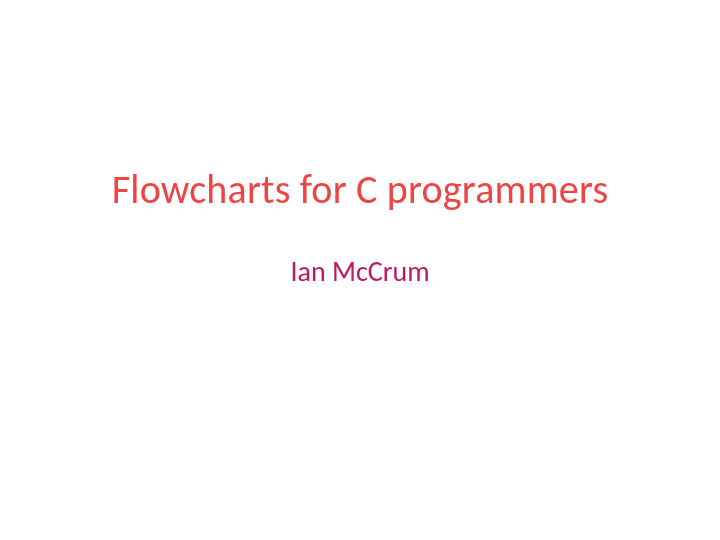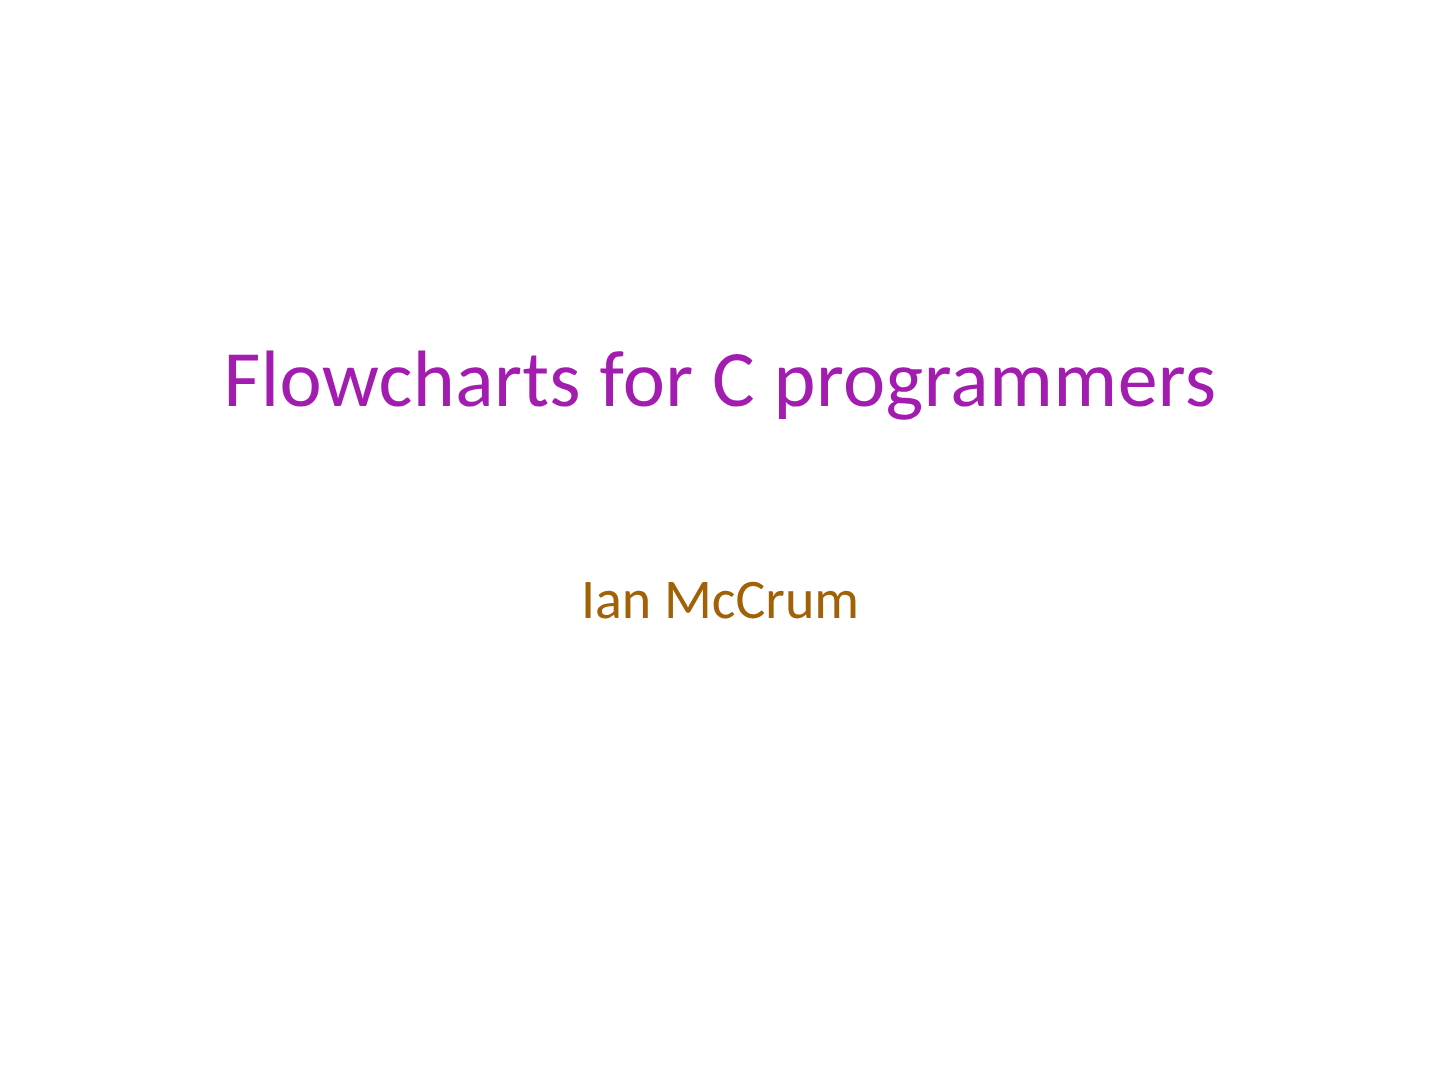--- a/index.html
+++ b/index.html
@@ -14,29 +14,29 @@
       font-family: Calibri, 'Segoe UI', Arial, sans-serif;
       display: flex;
       flex-direction: column;
       align-items: center;
       justify-content: flex-start;
       padding-top: 165px;
     }
     .title {
       font-size: 40px;
       font-weight: 400;
-      color: #a21caf;
+      color: #ef4444;
       text-align: center;
       letter-spacing: 0.2px;
     }
     .subtitle {
       font-size: 28px;
       font-weight: 400;
-      color: #a16207;
+      color: #be185d;
       text-align: center;
-      margin-top: 68px;
+      margin-top: 40px;
     }
   </style>
 </head>
 <body>
 
 <div class="title">Flowcharts for C programmers</div>
 <div class="subtitle">Ian McCrum</div>
 
 </body></html>

